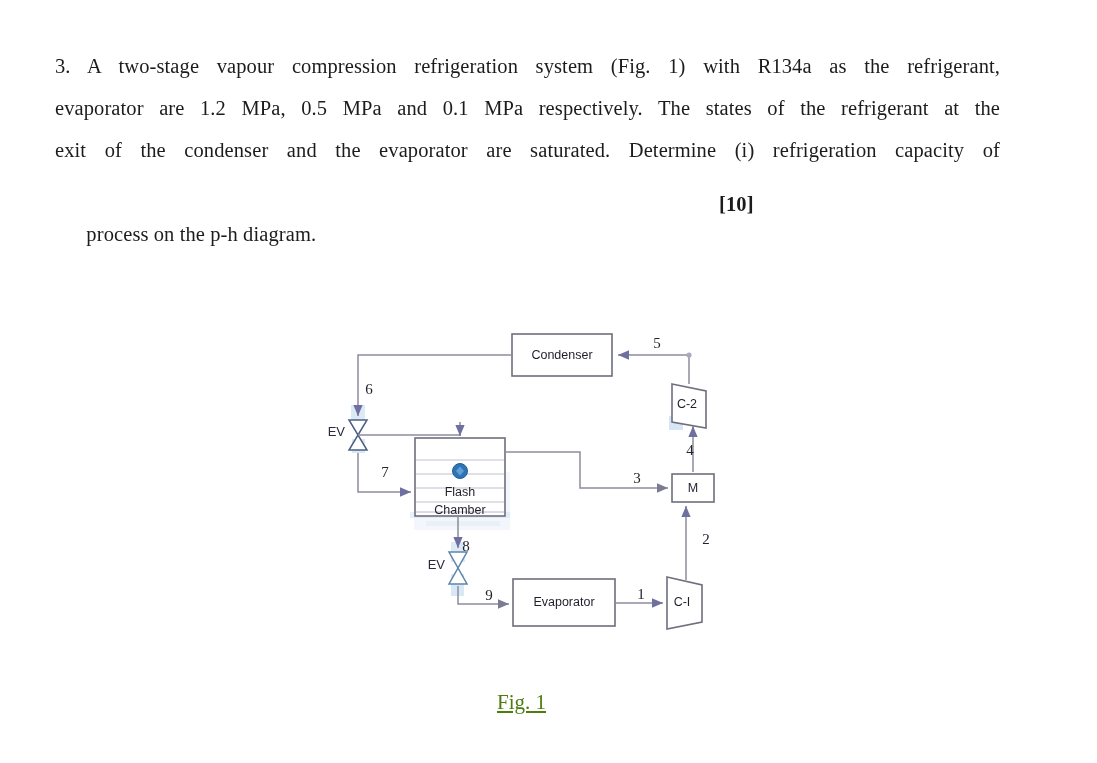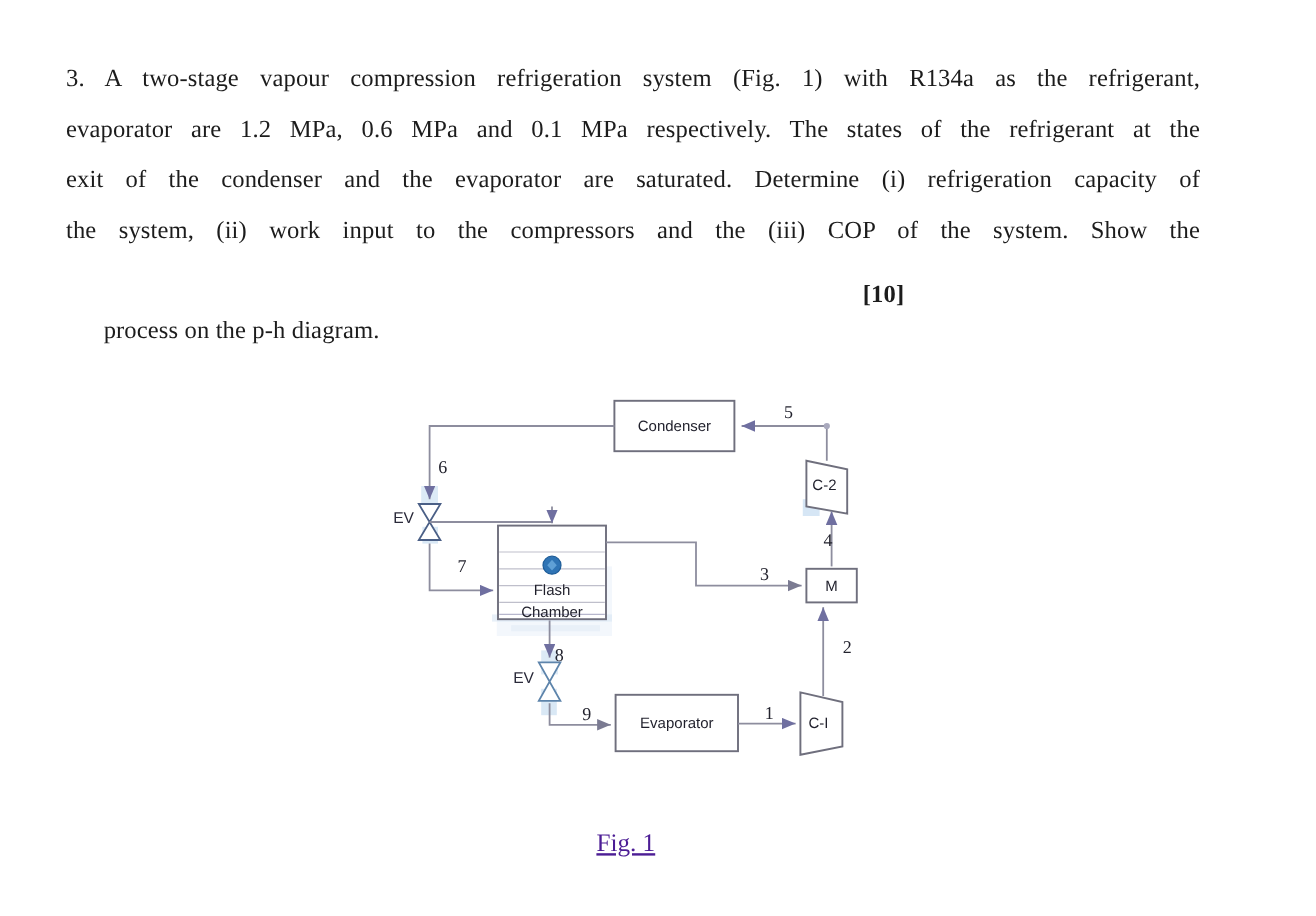--- a/index.html
+++ b/index.html
@@ -60,21 +60,21 @@
   }
   #diagram-svg {
     display: block;
   }
   .fig-caption {
     position: absolute;
     left: 497px;
     top: 690px;
     font-family: "Liberation Serif", serif;
     font-size: 21px;
-    color: #4c1d95;
+    color: #4d7c0f;
     text-decoration: underline;
   }
   .lbl {
     font-family: "Liberation Sans", sans-serif;
     font-size: 13px;
     fill: #2a2a3a;
   }
   .lbl-num {
     font-family: "Liberation Serif", serif;
     font-size: 15px;
@@ -86,23 +86,22 @@
     fill: #1f1f2b;
   }
 </style>
 </head>
 <body>
 
 <div id="page">
 
   <div class="question-block">
     <div class="q-line justify">3. A two-stage vapour compression refrigeration system (Fig. 1) with R134a as the refrigerant,</div>
-    <div class="q-line justify">evaporator are 1.2 MPa, 0.6 MPa and 0.1 MPa respectively. The states of the refrigerant at the</div>
+    <div class="q-line justify">evaporator are 1.2 MPa, 0.5 MPa and 0.1 MPa respectively. The states of the refrigerant at the</div>
     <div class="q-line justify">exit of the condenser and the evaporator are saturated. Determine (i) refrigeration capacity of</div>
-    <div class="q-line justify">the system, (ii) work input to the compressors and the (iii) COP of the system.   Show the</div>
     <div class="q-line q-last">
       <span>process on the p-h diagram.</span><span class="marks-pos">[10]</span>
     </div>
   </div>
 
   <div id="diagram-wrap">
     <svg id="diagram-svg" width="1097" height="400" viewBox="0 0 1097 400" xmlns="http://www.w3.org/2000/svg">
       <defs>
         <marker id="arw" markerWidth="9" markerHeight="9" refX="7.6" refY="3.2" orient="auto">
           <path d="M0,0 L7.6,3.2 L0,6.4 z" fill="#7b7b92"></path>

